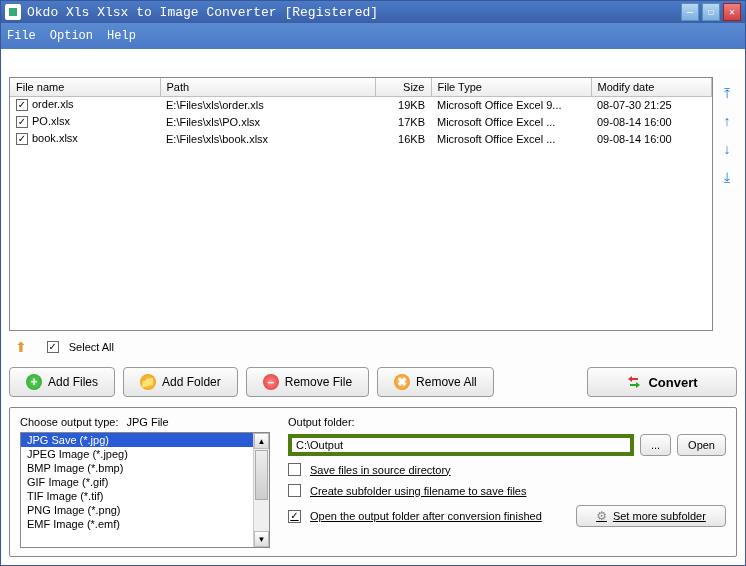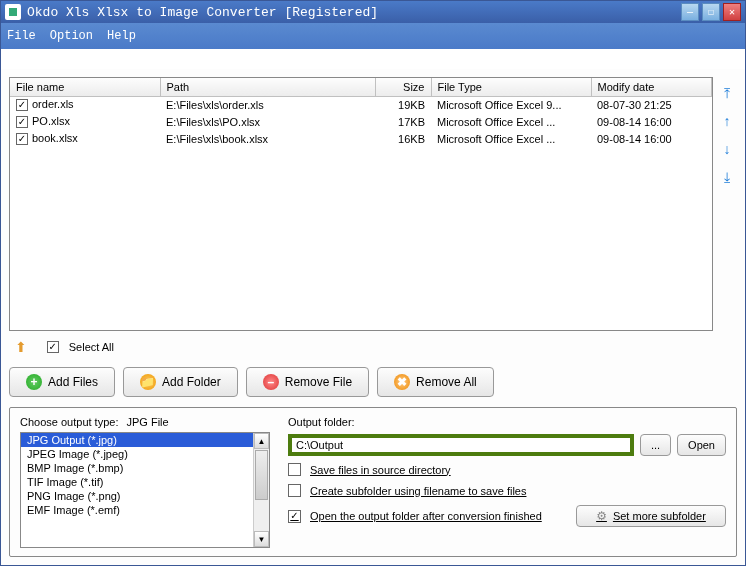--- a/index.html
+++ b/index.html
@@ -150,33 +150,41 @@
       </div>
       <div class="btn">
         <span class="circ red">–</span>
         <span>Remove File</span>
       </div>
       <div class="btn">
         <span class="circ orange2">✖</span>
         <span>Remove All</span>
       </div>
       <div class="spacer"></div>
+      <div class="btn convert">
+        <svg class="convicon" viewBox="0 0 16 16">
+            <path d="M2 5l4-3v2h6v2H6v2z" fill="#d33"></path>
+            <path d="M14 11l-4 3v-2H4v-2h6V8z" fill="#2a2"></path>
+          </svg>
+        <span>Convert</span>
+      </div>
     </div>
 
     <div class="bottom">
       <div class="leftcol">
         <div class="typelbl">
           <span>Choose output type:</span>
           <span>JPG File</span>
         </div>
         <div class="listbox-wrap">
           <div class="listbox" id="listbox">
-              <div class="sel">JPG Output (*.jpg)</div>
+              <div class="sel">JPG Save (*.jpg)</div>
               <div>JPEG Image (*.jpeg)</div>
               <div>BMP Image (*.bmp)</div>
+              <div>GIF Image (*.gif)</div>
               <div>TIF Image (*.tif)</div>
               <div>PNG Image (*.png)</div>
               <div>EMF Image (*.emf)</div>
             </div>
           <div class="scrollbar">
             <div class="sbtn">▲</div>
             <div class="sthumb"></div>
             <div class="strack"></div>
             <div class="sbtn">▼</div>
           </div>

